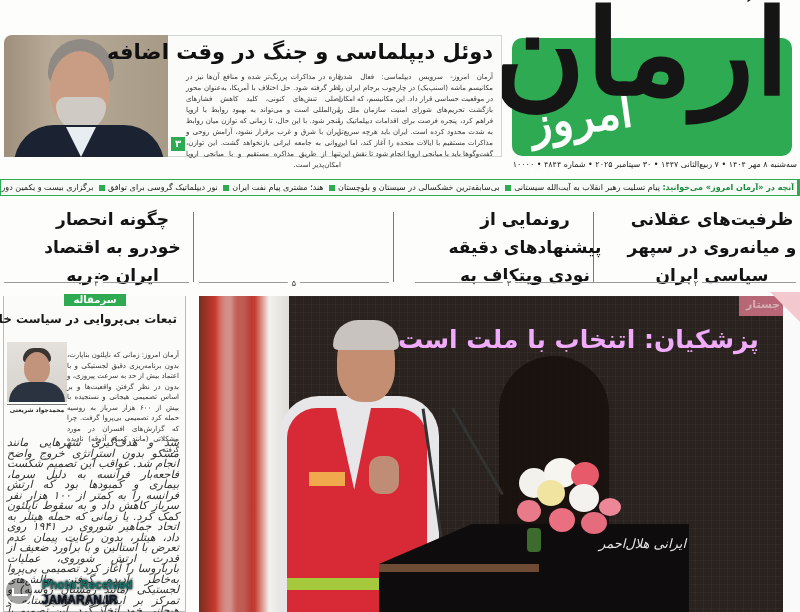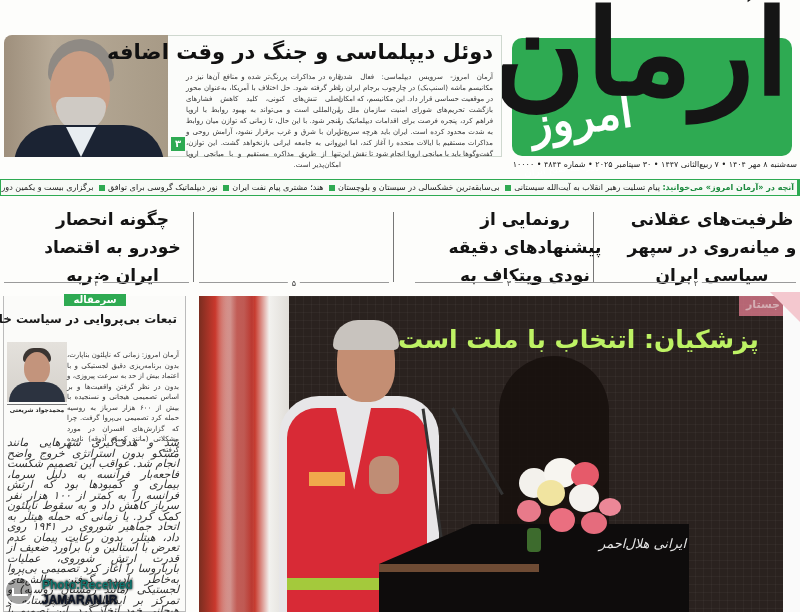--- a/index.html
+++ b/index.html
@@ -73,21 +73,21 @@
   #mp-person .stripe { position: absolute; left: 8px; top: 262px; width: 140px; height: 12px; background: #a4c93c; }
   #mp-person .badge { position: absolute; left: 30px; top: 156px; width: 36px; height: 14px; background: #f0a94c; }
   #mp-person .hand { position: absolute; left: 90px; top: 140px; width: 30px; height: 38px; background: #bf8d75; border-radius: 12px; }
   #mp-mic1 { position: absolute; left: 233px; top: 112px; width: 3px; height: 150px; background: #333; transform: rotate(-8deg); }
   #mp-mic2 { position: absolute; left: 252px; top: 112px; width: 3px; height: 100px; background: #333; transform: rotate(-30deg); transform-origin: top; }
   #mp-podium { position: absolute; left: 180px; top: 228px; width: 310px; height: 100px; background: #0e0c0c; clip-path: polygon(30% 0, 100% 0, 100% 100%, 0 100%, 0 40%); }
   #mp-podium-top { position: absolute; left: 180px; top: 268px; width: 160px; height: 8px; background: #6e4b34; }
   #mp-flowers { position: absolute; left: 300px; top: 152px; width: 120px; height: 110px; }
   .fl { position: absolute; border-radius: 50%; }
   #mp-podium-text { position: absolute; left: 400px; top: 240px; font-size: 13px; font-style: italic; color: #e6e6e6; font-family: "DejaVu Serif", serif; }
-  #mp-headline { position: absolute; right: 24px; top: 26px; text-align: right; font-size: 25px; font-weight: bold; color: #bef264; line-height: 36px; white-space: nowrap; }
+  #mp-headline { position: absolute; right: 24px; top: 26px; text-align: right; font-size: 25px; font-weight: bold; color: #f0abfc; line-height: 36px; white-space: nowrap; }
   #mp-tag { position: absolute; left: 540px; top: -2px; width: 48px; height: 22px; background: #cf7383; color: #f2c6cd; font-size: 11px; font-weight: bold; text-align: center; line-height: 22px; opacity: .85; }
   #side-strip { position: absolute; left: 783px; top: 296px; width: 17px; height: 316px; background: #fafafa; }
   #pink-corner { position: absolute; left: 770px; top: 292px; width: 30px; height: 30px; background: #f4c8cf; clip-path: polygon(0 0,100% 0,100% 100%); }
 
   
   #watermark { position: absolute; left: 4px; top: 574px; height: 34px; width: 150px; direction: ltr; }
   #wm-logo { position: absolute; left: 0; top: 2px; width: 30px; height: 30px; border-radius: 50%; border: 2px solid #fff; background: rgba(0,0,0,0.35); }
   #wm-logo::after { content: ""; position: absolute; left: 6px; top: 10px; width: 14px; height: 6px; border-bottom: 2px solid #fff; border-left: 2px solid #fff; }
   #wm-line1 { position: absolute; left: 38px; top: 4px; font-family: "Liberation Sans", sans-serif; font-size: 12px; font-weight: bold; color: #0f766e; text-shadow: 0 0 3px #000, 0 0 2px #000; }
   #wm-line2 { position: absolute; left: 38px; top: 19px; font-family: "Liberation Sans", sans-serif; font-size: 12px; font-weight: bold; color: #0f172a; text-shadow: 0 0 3px #000, 0 0 2px #000; }

